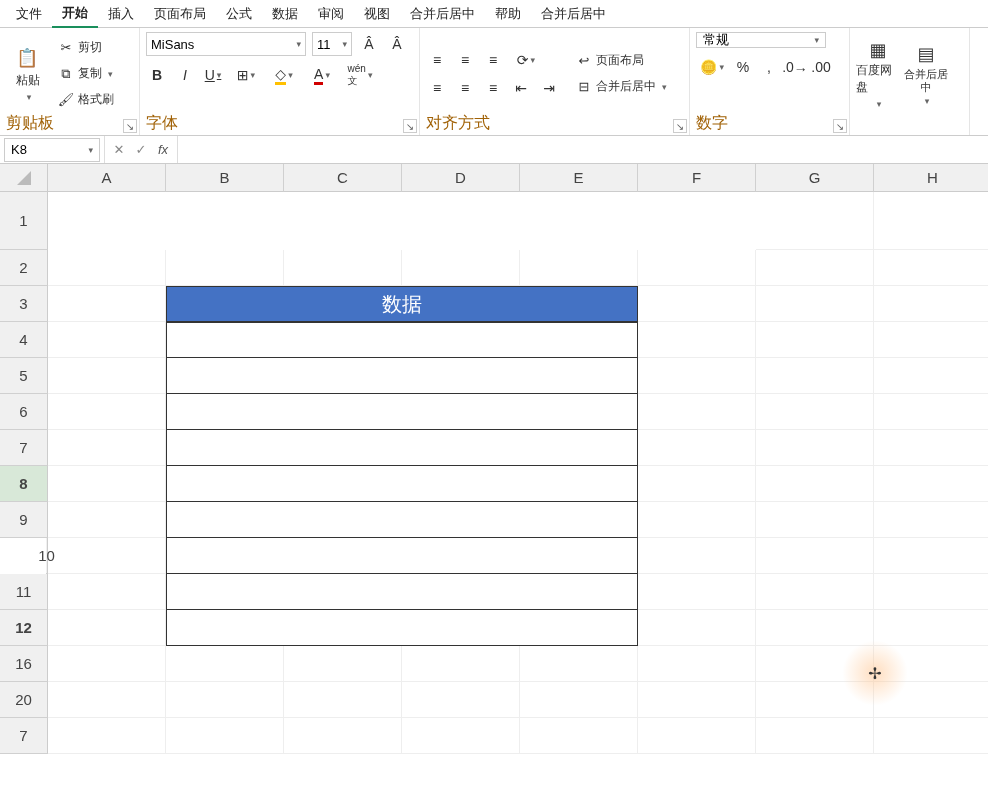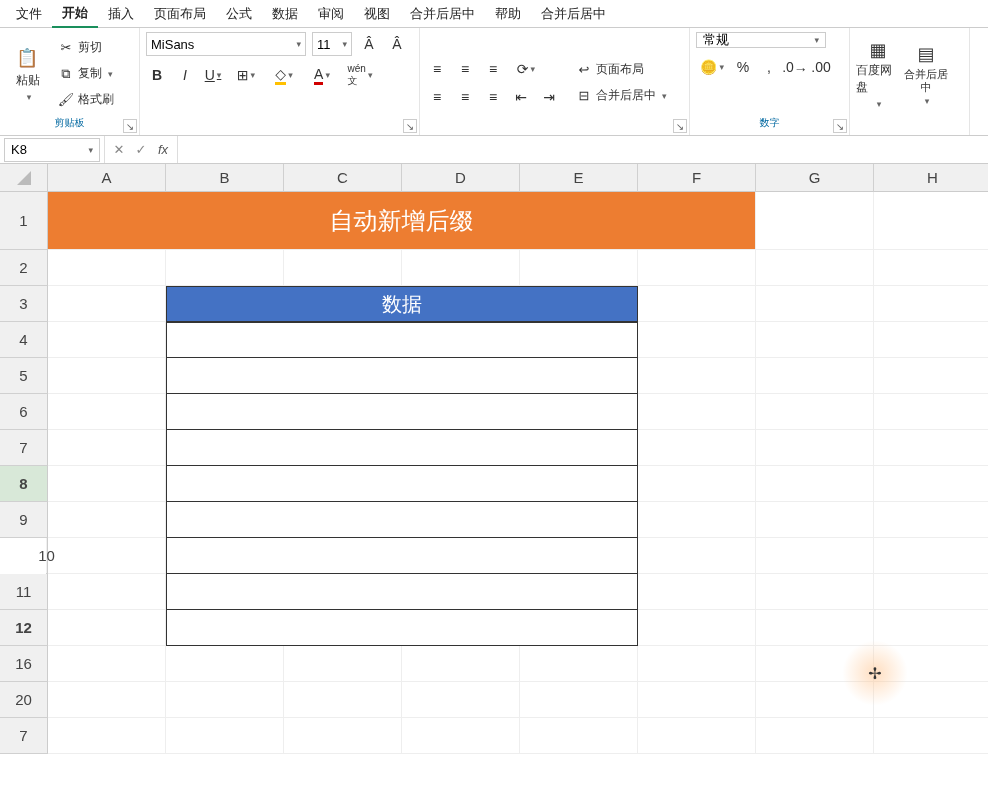--- a/index.html
+++ b/index.html
@@ -7,21 +7,21 @@
 
   
   .menubar { display: flex; align-items: center; height: 28px; background: #fff; border-bottom: 1px solid #ccc; padding: 0 6px; }
   .menubar .item { padding: 4px 10px; font-size: 13px; color: #222; cursor: pointer; }
   .menubar .item.active { font-weight: bold; border-bottom: 2px solid #1a8f5c; }
 
   
   .ribbon { display: flex; height: 108px; background: #fff; border-bottom: 1px solid #ccc; }
   .ribbon-group { border-right: 1px solid #e5e5e5; position: relative; display: flex; flex-direction: column; padding: 4px 6px 2px 6px; }
   .ribbon-group .content { flex: 1; display: flex; align-items: center; gap: 4px; }
-  .ribbon-group .label { text-align: center; font-size: 10px; color: #0369a1; height: 18px; line-height: 16px; position: relative; }
+  .ribbon-group .label { font-size: 16px; color: #a16207; height: 18px; line-height: 16px; position: relative; }
   .ribbon-group .dlg-launcher { position: absolute; right: 2px; bottom: 2px; width: 14px; height: 14px; font-size: 10px; color: #666; border: 1px solid #ccc; display: flex; align-items: center; justify-content: center; }
 
   .big-btn { display: flex; flex-direction: column; align-items: center; justify-content: center; width: 44px; height: 72px; font-size: 12px; color: #333; cursor: pointer; }
   .big-btn .ic { width: 28px; height: 28px; display: flex; align-items: center; justify-content: center; font-size: 18px; }
   .small-row { display: flex; flex-direction: column; gap: 4px; }
   .small-btn { display: flex; align-items: center; gap: 4px; font-size: 12px; color: #333; cursor: pointer; height: 22px; padding: 0 4px; white-space: nowrap; }
   .small-btn .ic { width: 16px; height: 16px; display: flex; align-items: center; justify-content: center; font-size: 13px; }
   .dd-arrow::after { content: "▾"; font-size: 9px; color: #666; margin-left: 2px; }
 
   .font-row1, .font-row2 { display: flex; align-items: center; gap: 6px; }
@@ -136,20 +136,21 @@
             <span style="border-bottom:3px solid #ffc000">◇</span>
           </div>
         <div class="icon-btn wide dd-arrow">
             <span style="border-bottom:3px solid #d00000">A</span>
           </div>
         <div class="icon-btn wide dd-arrow">
             <span style="font-size:10px">wén<br>文</span>
           </div>
       </div>
     </div>
+    <div class="label">字体</div>
     <div class="dlg-launcher">↘</div>
   </div>
 
   <div class="ribbon-group" style="width:270px">
     <div class="content">
       <div class="align-grid">
         <div class="align-row">
           <div class="icon-btn">≡</div>
           <div class="icon-btn">≡</div>
           <div class="icon-btn">≡</div>
@@ -167,20 +168,21 @@
         <div class="small-btn">
             <span class="ic">↩</span>
             <span>页面布局</span>
           </div>
         <div class="small-btn dd-arrow">
             <span class="ic">⊟</span>
             <span>合并后居中</span>
           </div>
       </div>
     </div>
+    <div class="label">对齐方式</div>
     <div class="dlg-launcher">↘</div>
   </div>
 
   <div class="ribbon-group" style="width:160px">
     <div class="content" style="flex-direction:column; align-items:flex-start;">
       <div class="num-fmt">
           <span>常规</span>
           <span style="font-size:9px;color:#666">▾</span>
         </div>
       <div class="num-row">
@@ -322,21 +324,20 @@
     <div class="cell" style="grid-area: 15 / 9;"></div>
     <div class="row-h" style="grid-area: 16 / 1;">7</div>
     <div class="cell" style="grid-area: 16 / 2;"></div>
     <div class="cell" style="grid-area: 16 / 3;"></div>
     <div class="cell" style="grid-area: 16 / 4;"></div>
     <div class="cell" style="grid-area: 16 / 5;"></div>
     <div class="cell" style="grid-area: 16 / 6;"></div>
     <div class="cell" style="grid-area: 16 / 7;"></div>
     <div class="cell" style="grid-area: 16 / 8;"></div>
     <div class="cell" style="grid-area: 16 / 9;"></div>
-    <div class="title-cell">自动新增后缀</div>
     <div class="data-header">数据</div>
     <div class="data-cell" style="grid-area: 5 / 3 / auto / span 4; border-top: 1px solid rgb(51, 51, 51); position: relative;"></div>
     <div class="data-cell" style="grid-area: 6 / 3 / auto / span 4; border-top: none; position: relative;"></div>
     <div class="data-cell" style="grid-area: 7 / 3 / auto / span 4; border-top: none; position: relative;"></div>
     <div class="data-cell" style="grid-area: 8 / 3 / auto / span 4; border-top: none; position: relative;"></div>
     <div class="data-cell" style="grid-area: 9 / 3 / auto / span 4; border-top: none; position: relative;"></div>
     <div class="data-cell" style="grid-area: 10 / 3 / auto / span 4; border-top: none; position: relative;"></div>
     <div class="data-cell" style="grid-area: 11 / 3 / auto / span 4; border-top: none; position: relative;"></div>
     <div class="data-cell" style="grid-area: 12 / 3 / auto / span 4; border-top: none; position: relative;"></div>
     <div class="data-cell" style="grid-area: 13 / 3 / auto / span 4; border-top: none; position: relative;"></div>

